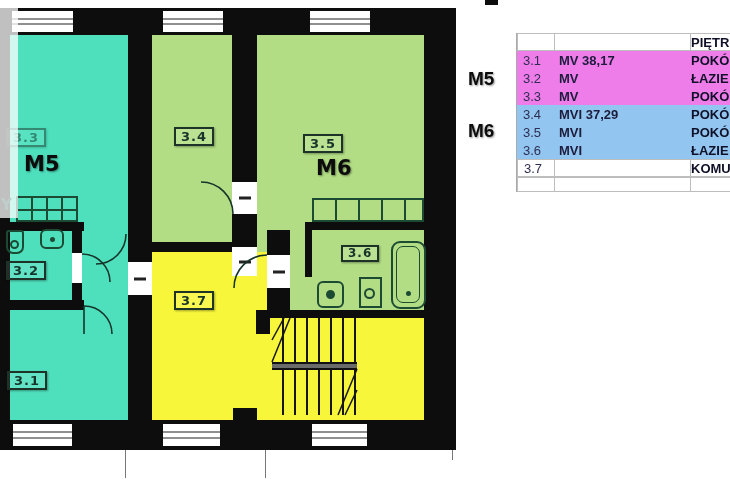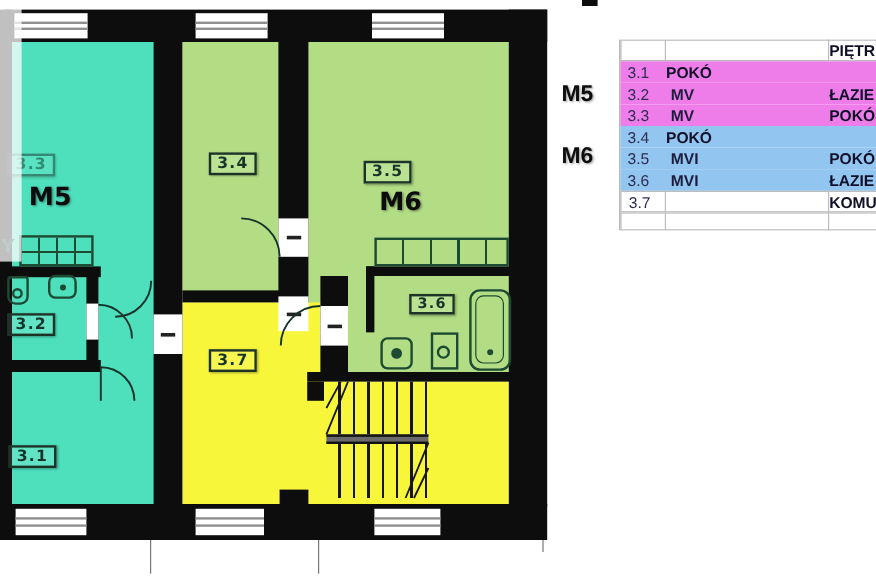--- a/index.html
+++ b/index.html
@@ -172,34 +172,36 @@
 </div>
 
 <div id="legend">
   <div class="trow white" style="font-weight:bold;color:#0d0d0d;">
     <div class="c1"></div>
     <div class="c2"></div>
     <div class="c3">PIĘTR</div>
   </div>
   <div class="trow m5">
     <div class="c1">3.1</div>
+    <div class="c2">MV 38,17</div>
     <div class="c3">POKÓ</div>
   </div>
   <div class="trow m5">
     <div class="c1">3.2</div>
     <div class="c2">MV</div>
     <div class="c3">ŁAZIE</div>
   </div>
   <div class="trow m5">
     <div class="c1">3.3</div>
     <div class="c2">MV</div>
     <div class="c3">POKÓ</div>
   </div>
   <div class="trow m6">
     <div class="c1">3.4</div>
+    <div class="c2">MVI 37,29</div>
     <div class="c3">POKÓ</div>
   </div>
   <div class="trow m6">
     <div class="c1">3.5</div>
     <div class="c2">MVI</div>
     <div class="c3">POKÓ</div>
   </div>
   <div class="trow m6">
     <div class="c1">3.6</div>
     <div class="c2">MVI</div>

